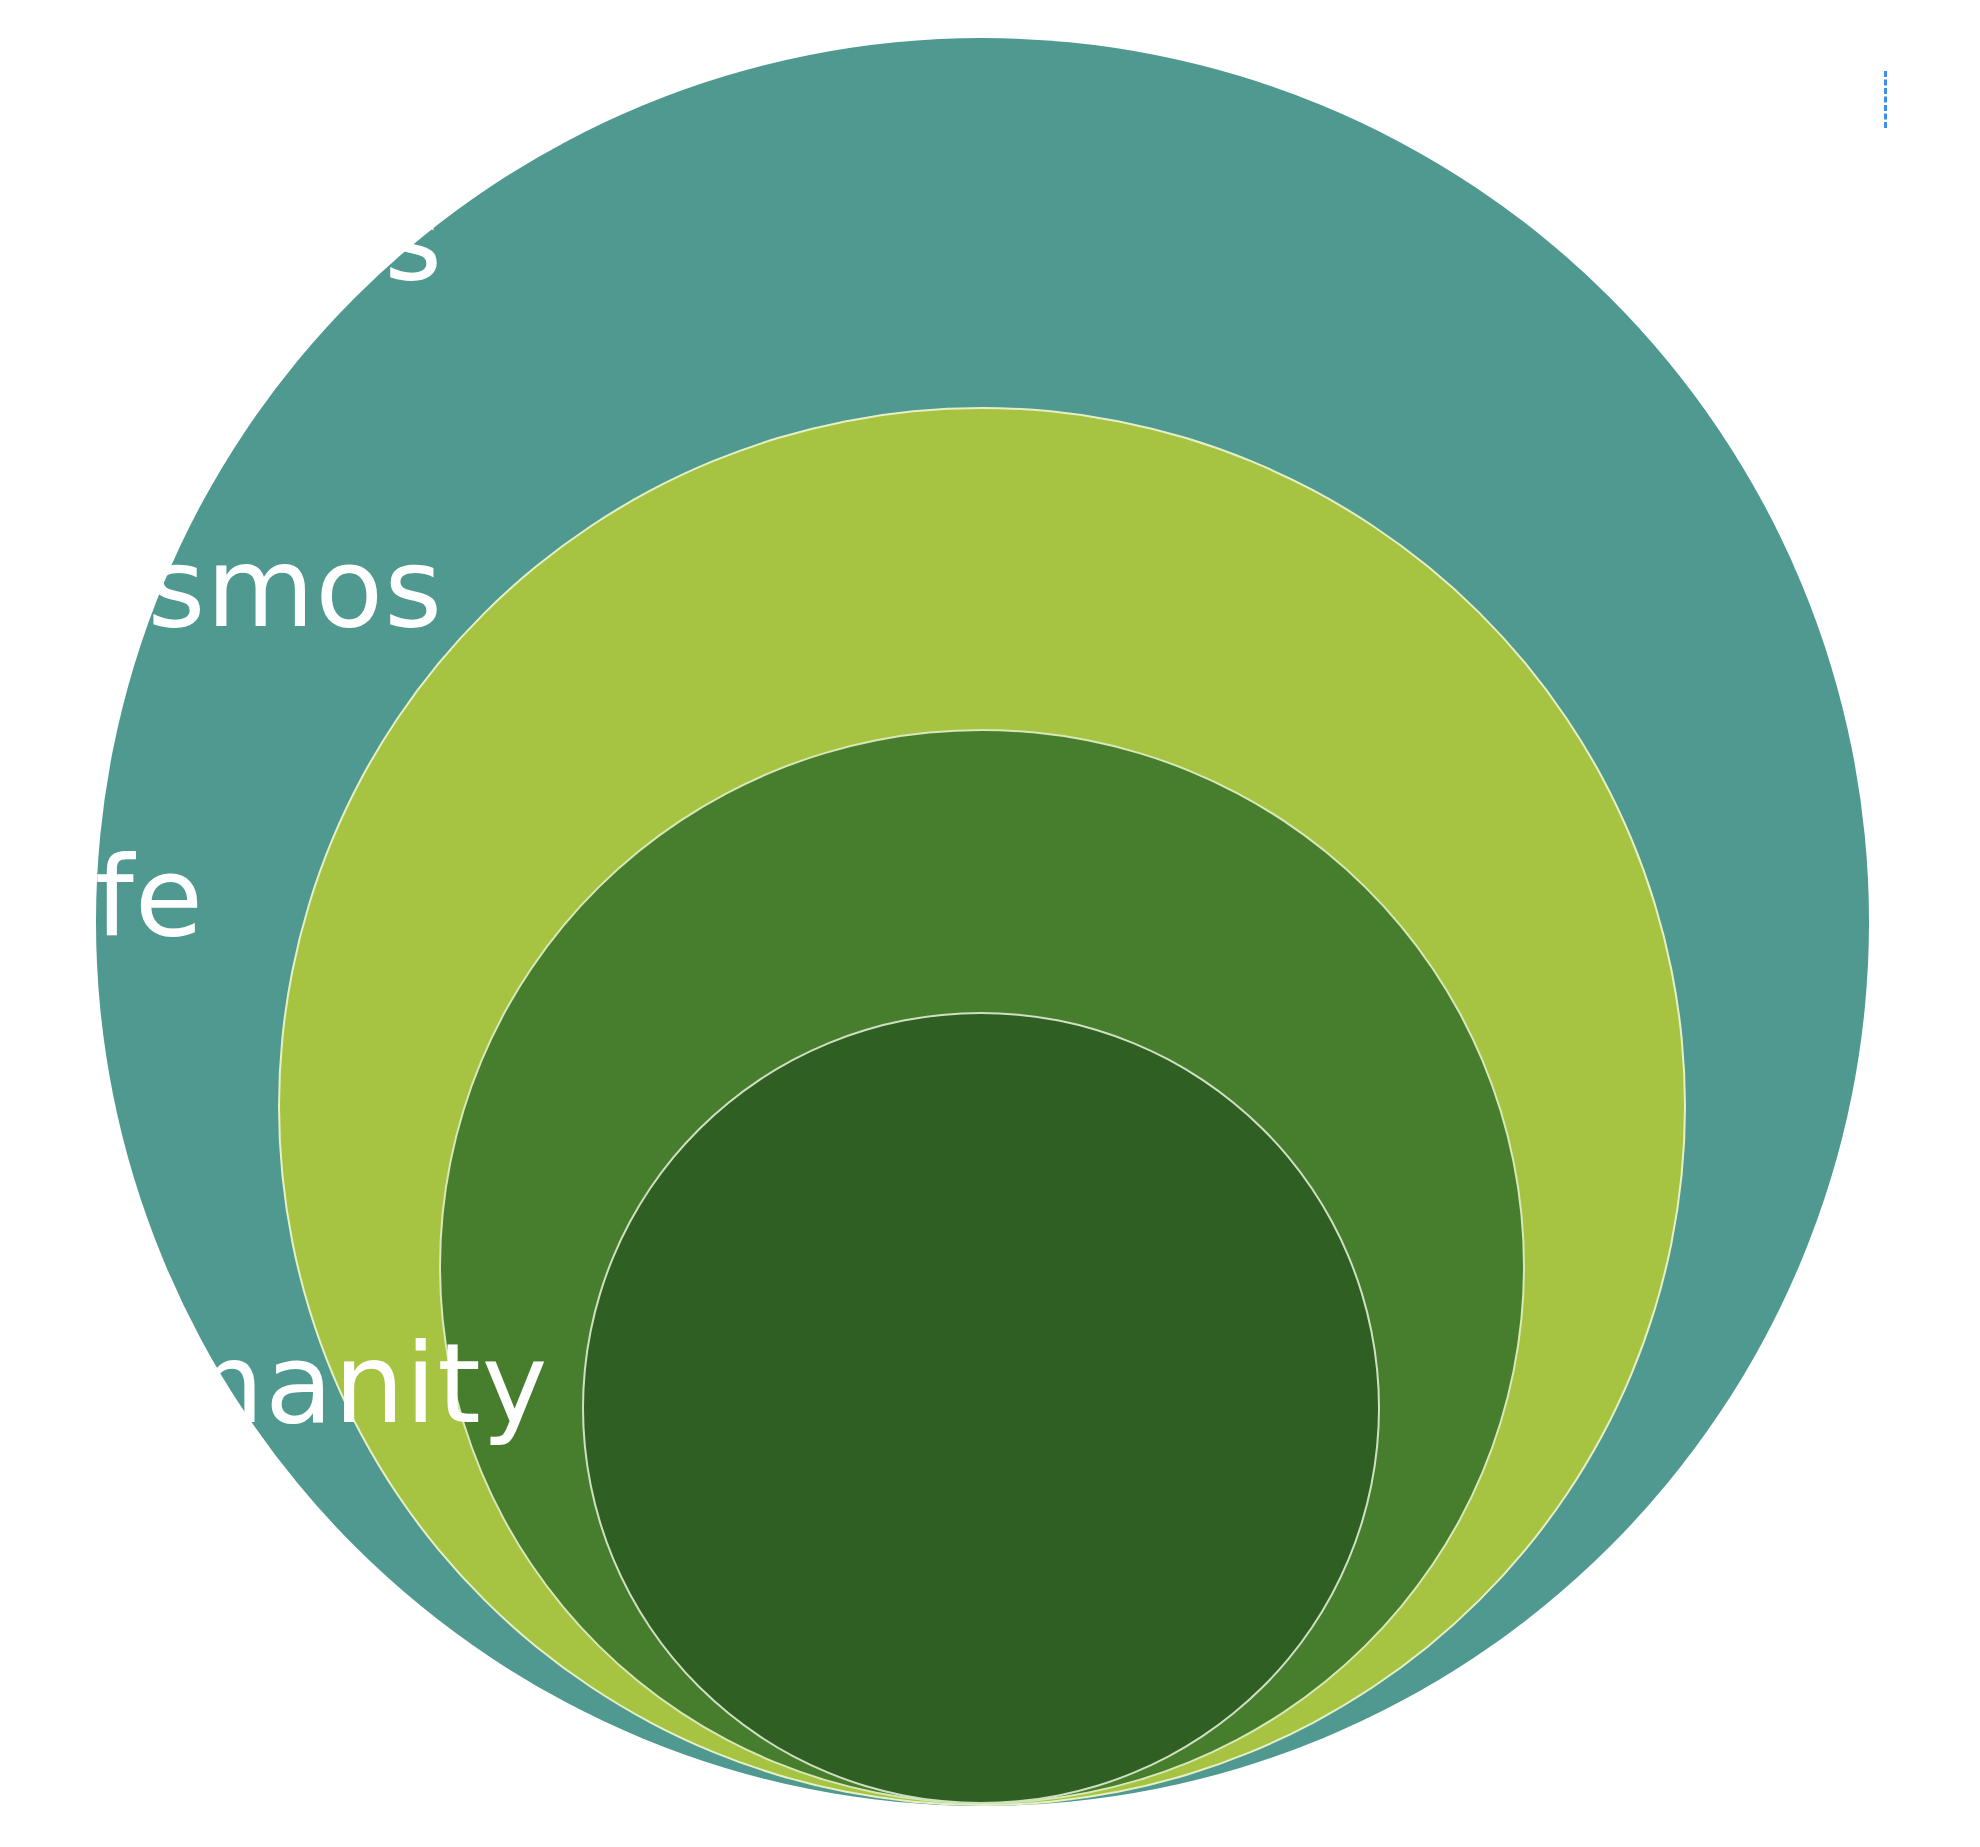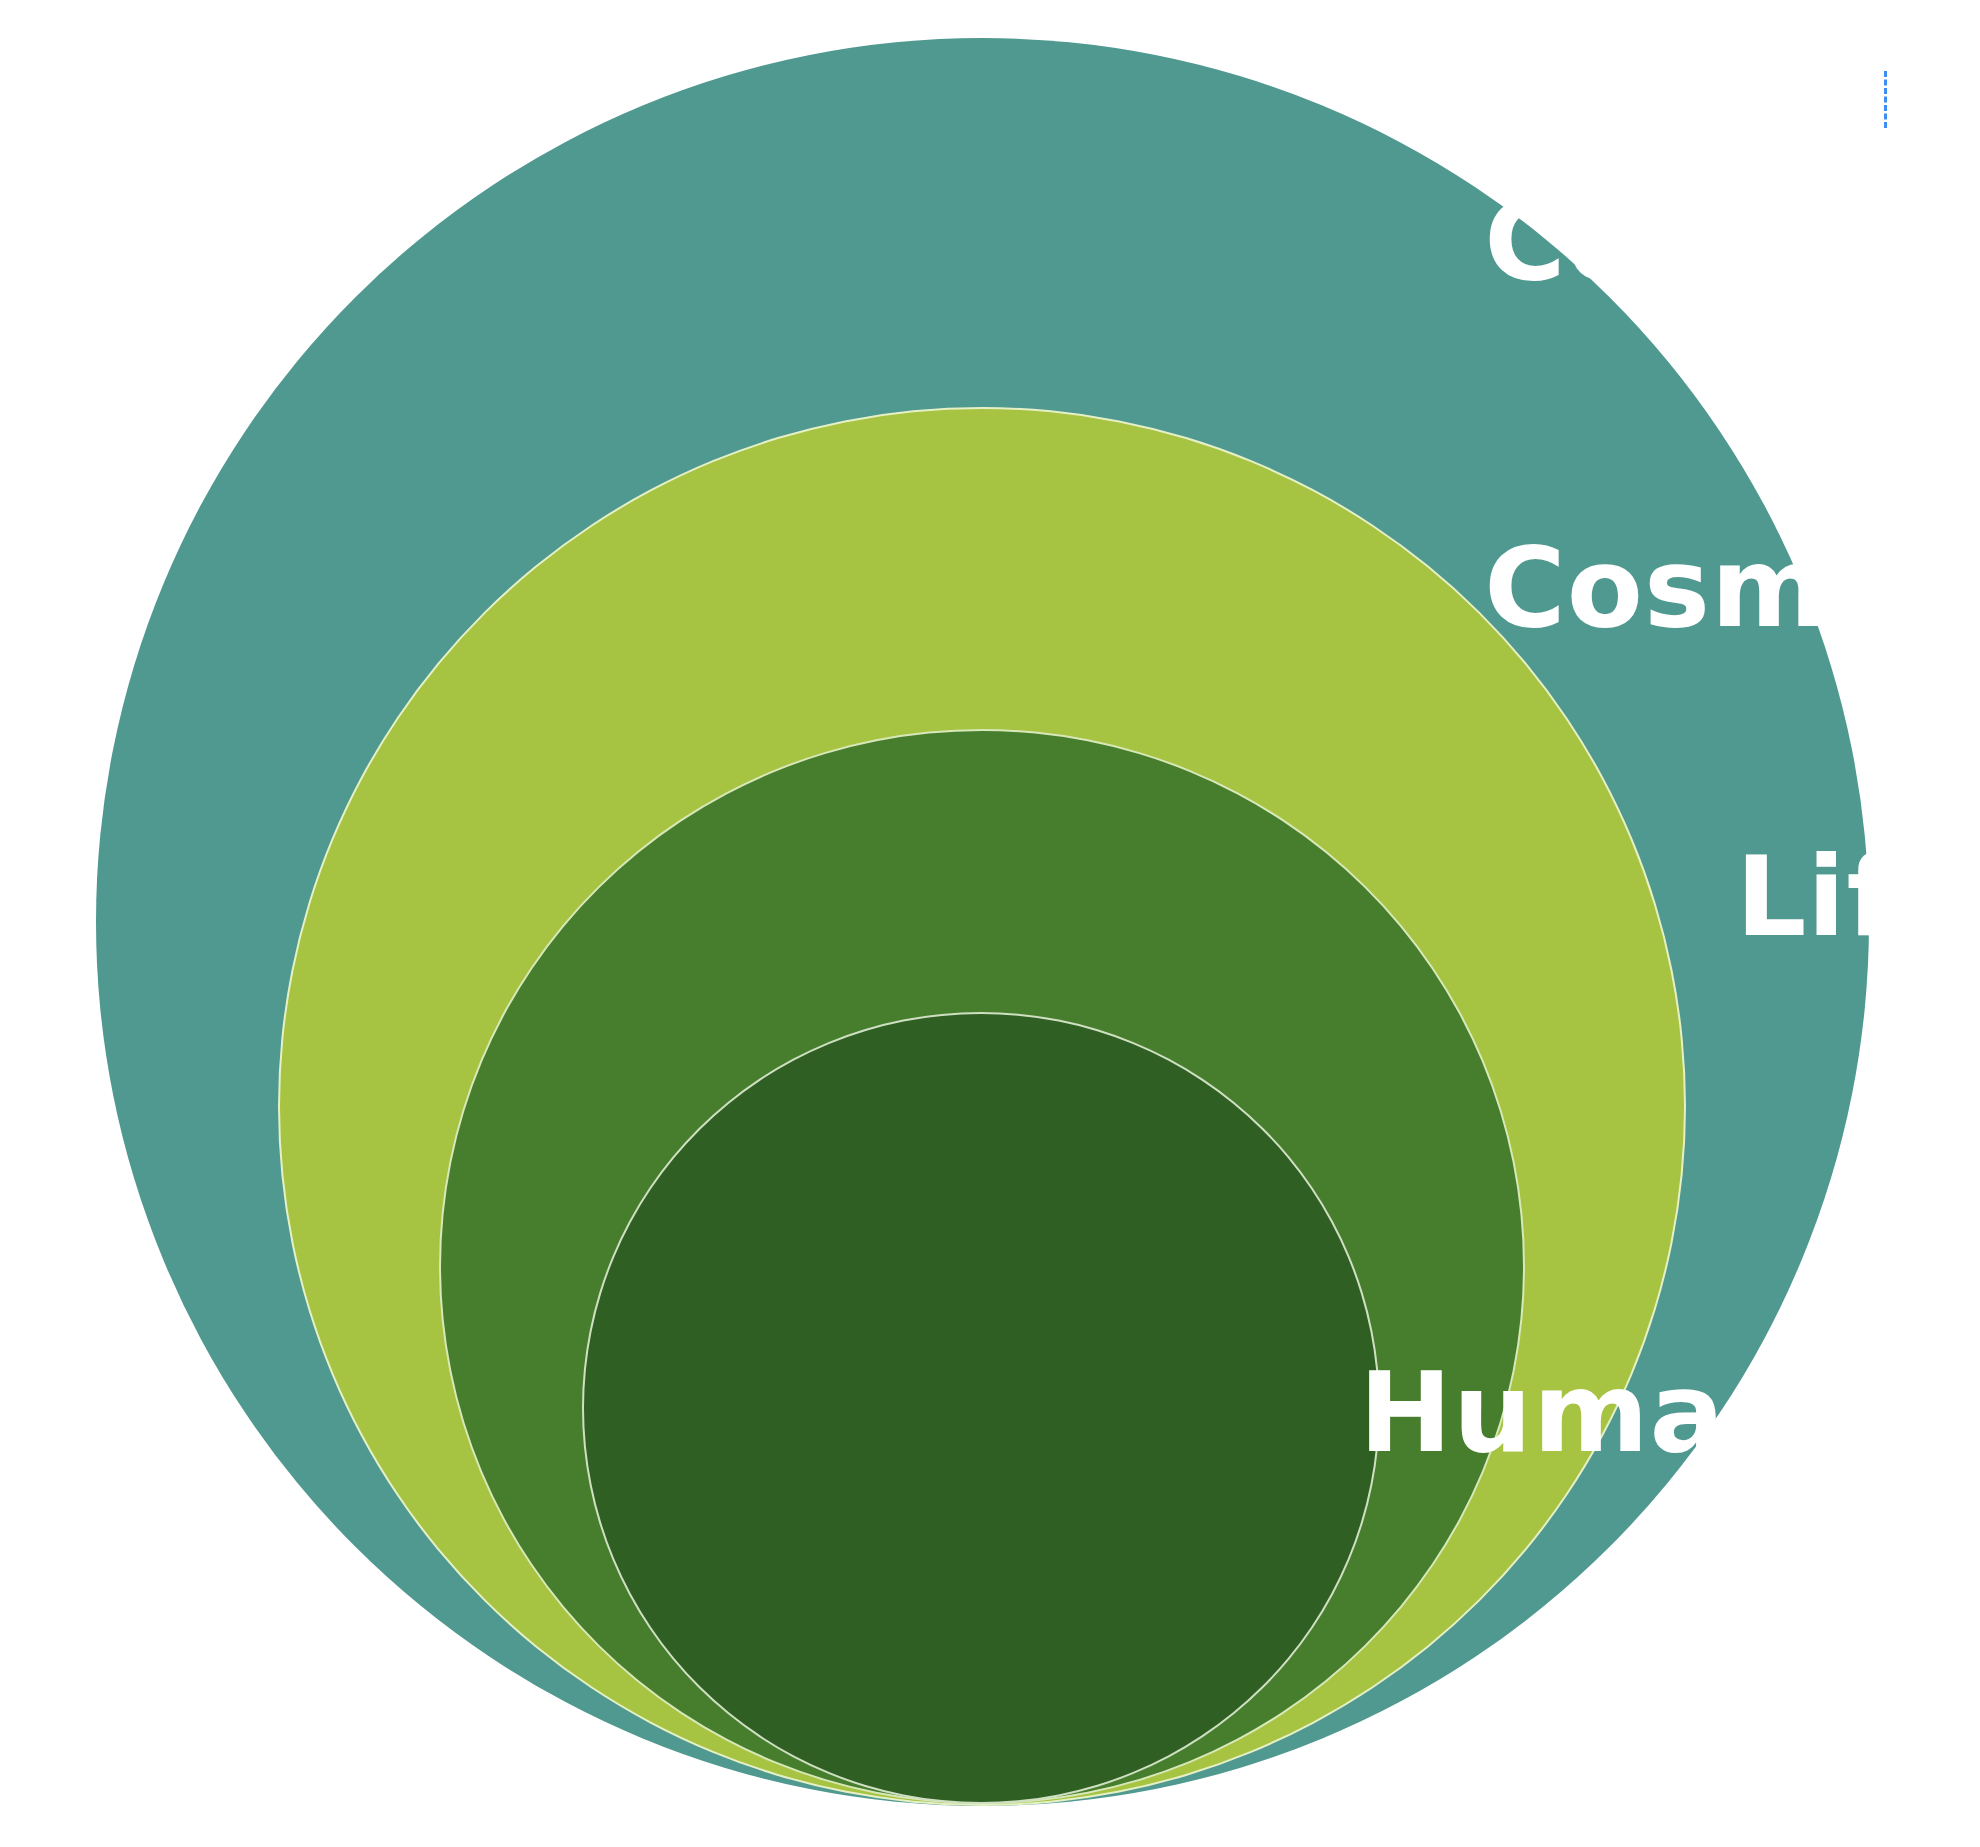--- a/index.html
+++ b/index.html
@@ -1,31 +1,31 @@
 <!DOCTYPE html>
 <html><head>
 <meta charset="utf-8">
 <style>
   html, body { margin:0; padding:0; background:#ffffff; }
   body { width:1980px; height:1847px; position:relative; overflow:hidden; }
   .ring { position:absolute; border-radius:50%; box-sizing:border-box; }
-  .lbl { position:absolute; left:0; width:1972px; text-align:right; color:#ffffff;
-         font-family:"DejaVu Sans", sans-serif; font-weight:bold; letter-spacing:1px; }
+  .lbl { position:absolute; left:0; width:1972px; text-align:left; color:#ffffff;
+         font-family:"DejaVu Sans", sans-serif; font-weight:normal; letter-spacing:1px; }
   .marker { position:absolute; left:1884px; top:71px; width:8px; height:57px;
             border-left:3px dashed #3d8ef0; box-sizing:border-box; }
 </style>
 </head>
 <body>
 
 <div>
   <div class="ring" style="left:96px; top:38px; width:1773px; height:1768px; background:#509990;"></div>
   <div class="ring" style="left:278px; top:407px; width:1408px; height:1399px; background:#a6c341; border:2px solid #e6f0c6;"></div>
   <div class="ring" style="left:439px; top:729px; width:1086px; height:1075px; background:#477e2e; border:2px solid #d8e8b8;"></div>
   <div class="ring" style="left:582px; top:1012px; width:798px; height:792px; background:#2f5f22; border:2px solid #cfe0c2;"></div>
 
   <div class="lbl" style="top:176px; font-size:111px;">Cosmos</div>
   <div class="lbl" style="top:523px; font-size:111px;">Cosmos</div>
   <div class="lbl" style="top:832px; font-size:111px;">Life</div>
-  <div class="lbl" style="top:1348px; font-size:111px;">Humanity</div>
+  <div class="lbl" style="top:1319px; font-size:111px;">Humanity</div>
 </div>
 
 <div class="marker"></div>
 
 
 </body></html>

